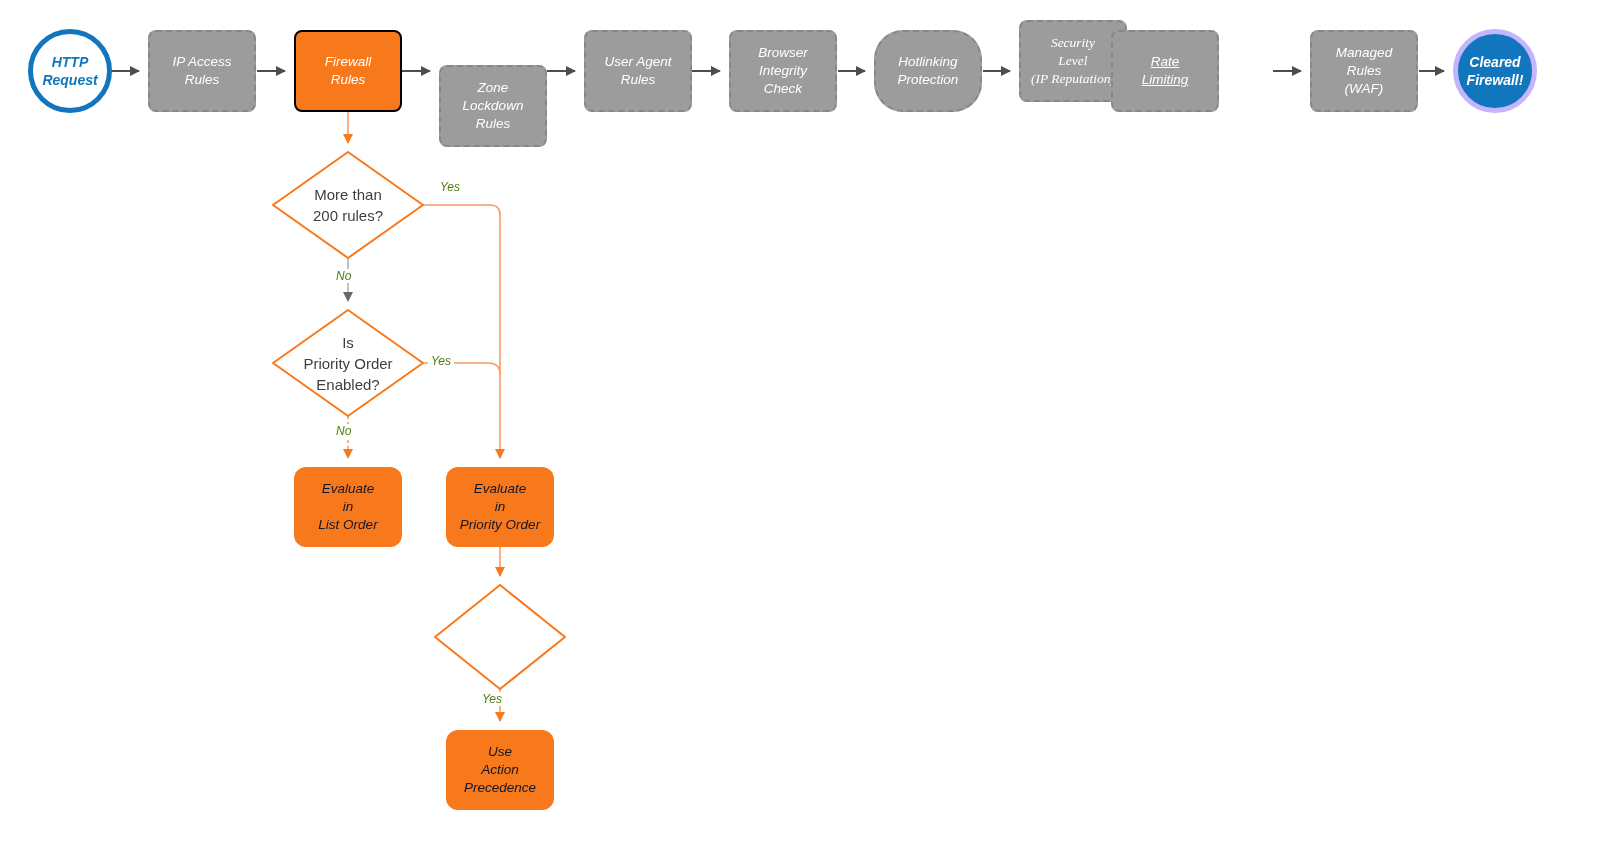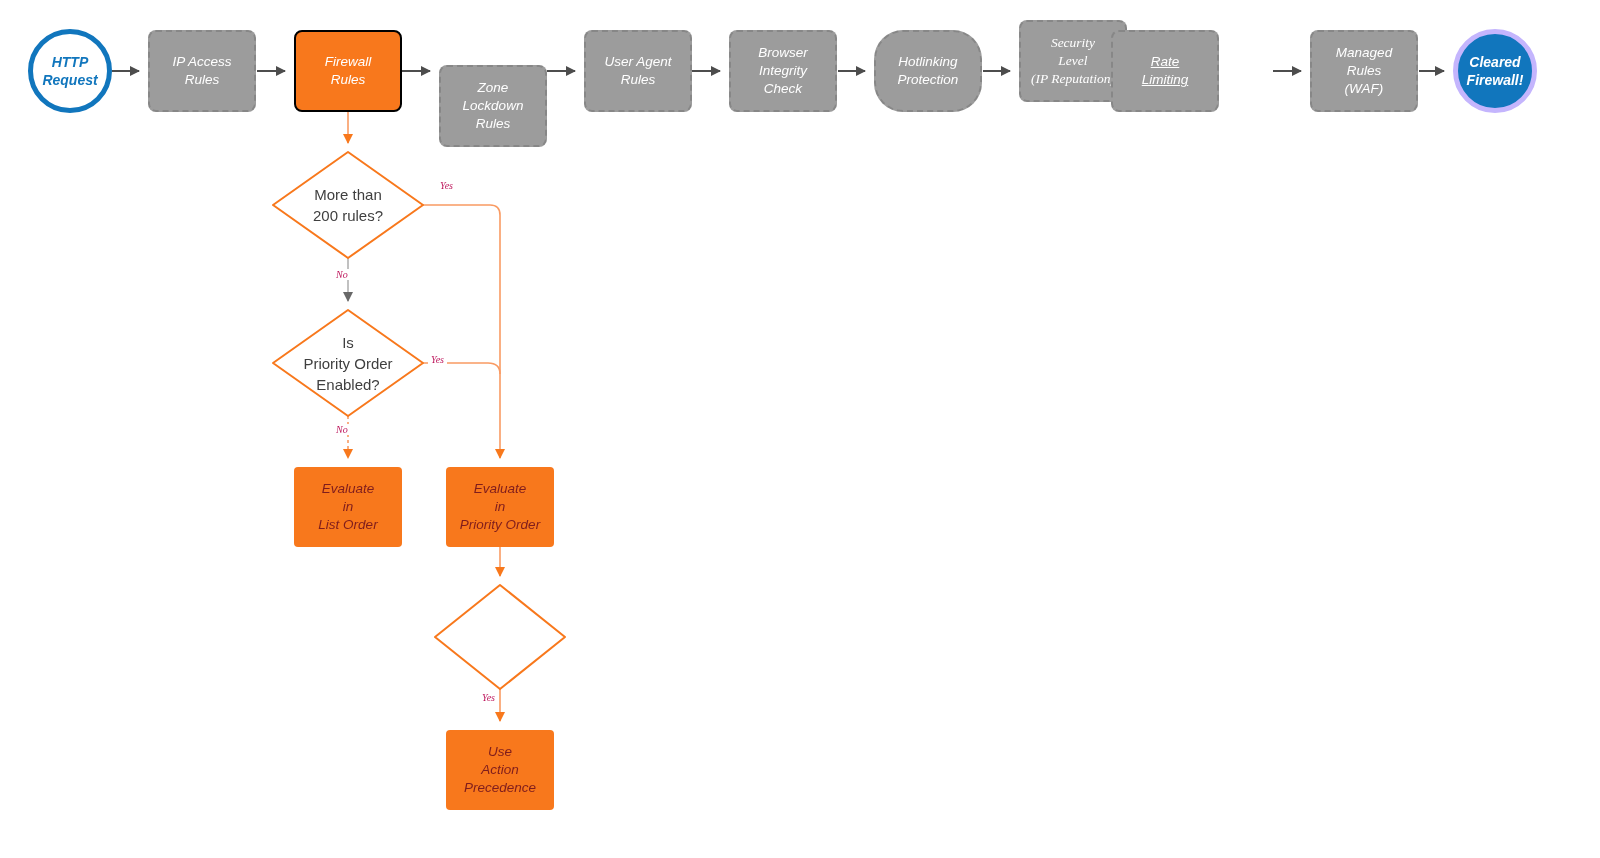--- a/index.html
+++ b/index.html
@@ -12,44 +12,44 @@
   .stage {
     position:absolute; width:108px; height:82px; border-radius:8px;
     display:flex; align-items:center; justify-content:center; text-align:center;
     font-style:italic; color:#ffffff; font-size:13.5px; line-height:1.32;
     white-space:pre-line; box-sizing:border-box;
   }
   .stage.gray   { background:#9c9c9c; border:2px dashed #878787; }
   .stage.orange { background:#f8781c; border:2px solid #000000; }
 
   .subbox {
-    position:absolute; width:108px; height:80px; border-radius:4px;
+    position:absolute; width:108px; height:80px; border-radius:12px;
     background:#f8781c; display:flex; align-items:center; justify-content:center;
-    text-align:center; font-style:italic; color:#7f1d1d; font-size:13.5px;
+    text-align:center; font-style:italic; color:#0f172a; font-size:13.5px;
     line-height:1.35; white-space:pre-line; box-sizing:border-box;
   }
 
   .circle {
     position:absolute; width:84px; height:84px; border-radius:50%;
     display:flex; align-items:center; justify-content:center; text-align:center;
     font-weight:bold; font-style:italic; font-size:14px; line-height:1.3;
     white-space:pre-line; box-sizing:border-box;
   }
   .circle.start { background:#ffffff; border:5px solid #1176bd; color:#1176bd; }
   .circle.end   { background:#1176bd; border:5px solid #c4b5fd; color:#ffffff; }
 
   .dlabel {
     position:absolute; display:flex; align-items:center; justify-content:center;
     text-align:center; color:#3f3f3f; font-size:15px; line-height:1.4;
     white-space:pre-line;
   }
 
   .edge-label {
-    position:absolute; font-style:italic; font-size:10px; color:#be185d;
-    background:#ffffff; padding:0 3px;font-family:Liberation Serif, serif;
+    position:absolute; font-style:italic; font-size:12px; color:#4d7c0f;
+    background:#ffffff; padding:0 3px;
   }
 </style>
 </head>
 <body>
 
 <div class="canvas">
 
   <svg class="connectors" width="1600" height="858">
     <defs>
       <marker id="arrow-dark" markerUnits="userSpaceOnUse" markerWidth="12" markerHeight="10" refX="9" refY="5" orient="auto">

